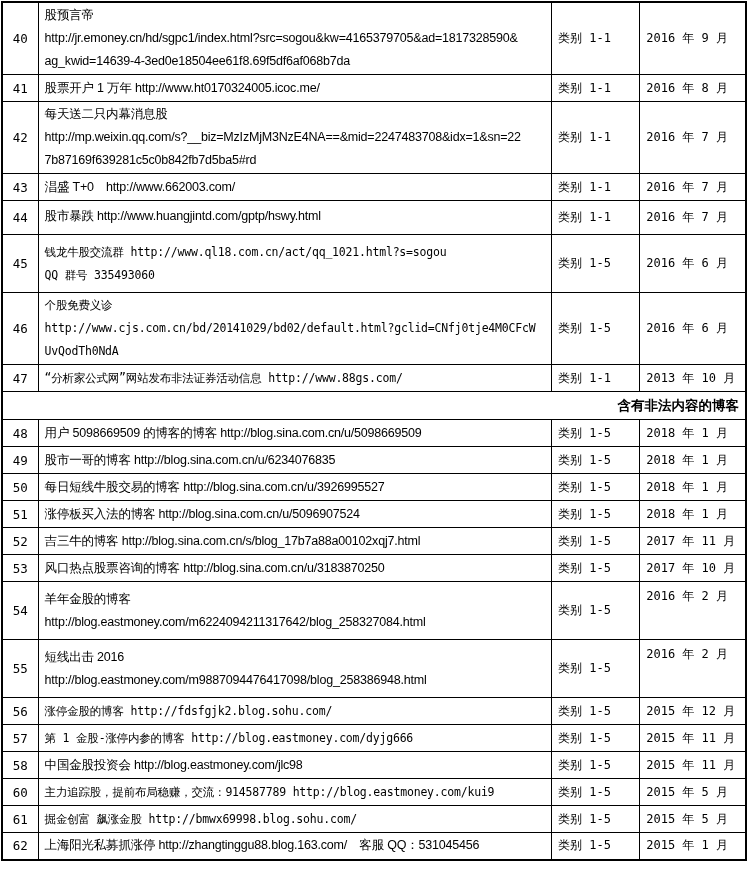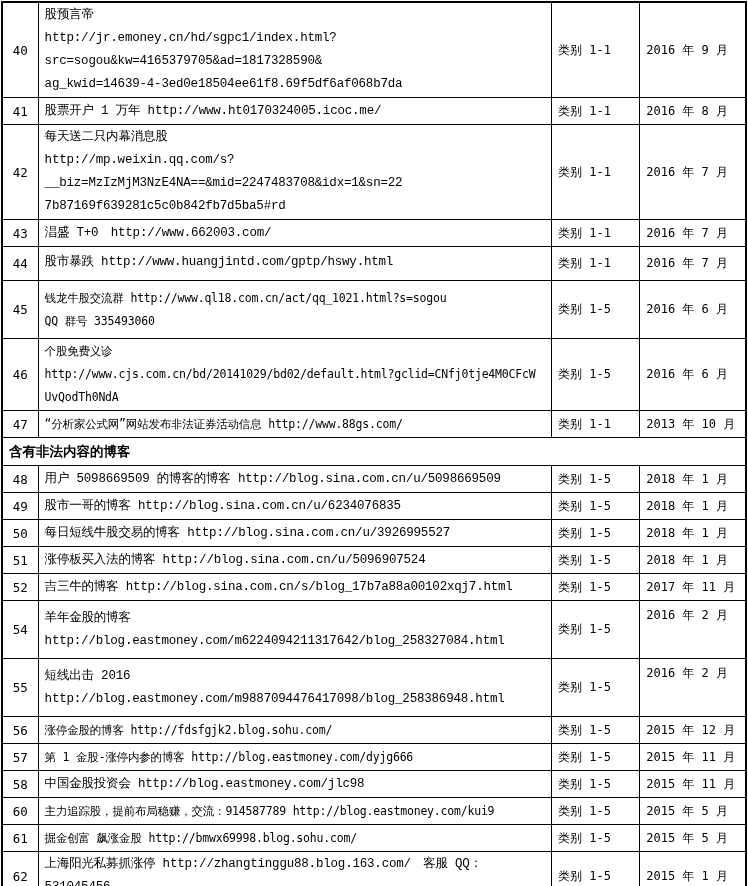--- a/index.html
+++ b/index.html
@@ -44,21 +44,21 @@
     font-family: "DejaVu Sans Mono", "Liberation Mono", monospace;
     font-size: 12.5px;
   }
   td.c-content {
     white-space: pre-line;
     line-height: 23px;
     padding-left: 9px;
     letter-spacing: -0.2px;
   }
   td.c-content.sans {
-    font-family: Liberation Mono, monospace;
+    font-family: Liberation Sans, sans-serif;
     font-size: 12.5px;
   }
   td.c-content.mono {
     font-family: "DejaVu Sans Mono", "Liberation Mono", monospace;
     font-size: 11.5px;
   }
   td.c-content.vtop { vertical-align: top; padding-top: 4px; }
   td.c-cat {
     font-family: "DejaVu Sans Mono", "Liberation Mono", monospace;
     font-size: 12px;
@@ -67,21 +67,21 @@
   }
   td.c-date {
     font-family: "DejaVu Sans Mono", "Liberation Mono", monospace;
     font-size: 12px;
     padding-left: 13px;
     white-space: nowrap;
     margin-top: 45px;
   }
   td.c-date.top { vertical-align: top; padding-top: 6px; }
   td.c-section {
-    text-align: left;
+    text-align: right;
     font-family: "Liberation Sans", "DejaVu Sans", sans-serif;
     font-weight: bold;
     font-size: 13.5px;
   }
 </style>
 </head>
 <body>
 
 <div class="doc">
   <table class="list">
@@ -173,20 +173,26 @@
         <td class="c-content sans">涨停板买入法的博客 http://blog.sina.com.cn/u/5096907524</td>
         <td class="c-cat">类别 1-5</td>
         <td class="c-date">2018 年 1 月</td>
       </tr>
       <tr class="r1">
         <td class="c-num">52</td>
         <td class="c-content sans">吉三牛的博客 http://blog.sina.com.cn/s/blog_17b7a88a00102xqj7.html</td>
         <td class="c-cat">类别 1-5</td>
         <td class="c-date">2017 年 11 月</td>
       </tr>
+      <tr class="r1">
+        <td class="c-num">53</td>
+        <td class="c-content sans">风口热点股票咨询的博客 http://blog.sina.com.cn/u/3183870250</td>
+        <td class="c-cat">类别 1-5</td>
+        <td class="c-date">2017 年 10 月</td>
+      </tr>
       <tr class="r2">
         <td class="c-num">54</td>
         <td class="c-content sans">羊年金股的博客
 http://blog.eastmoney.com/m6224094211317642/blog_258327084.html</td>
         <td class="c-cat">类别 1-5</td>
         <td class="c-date top">2016 年 2 月</td>
       </tr>
       <tr class="r2">
         <td class="c-num">55</td>
         <td class="c-content sans">短线出击 2016

